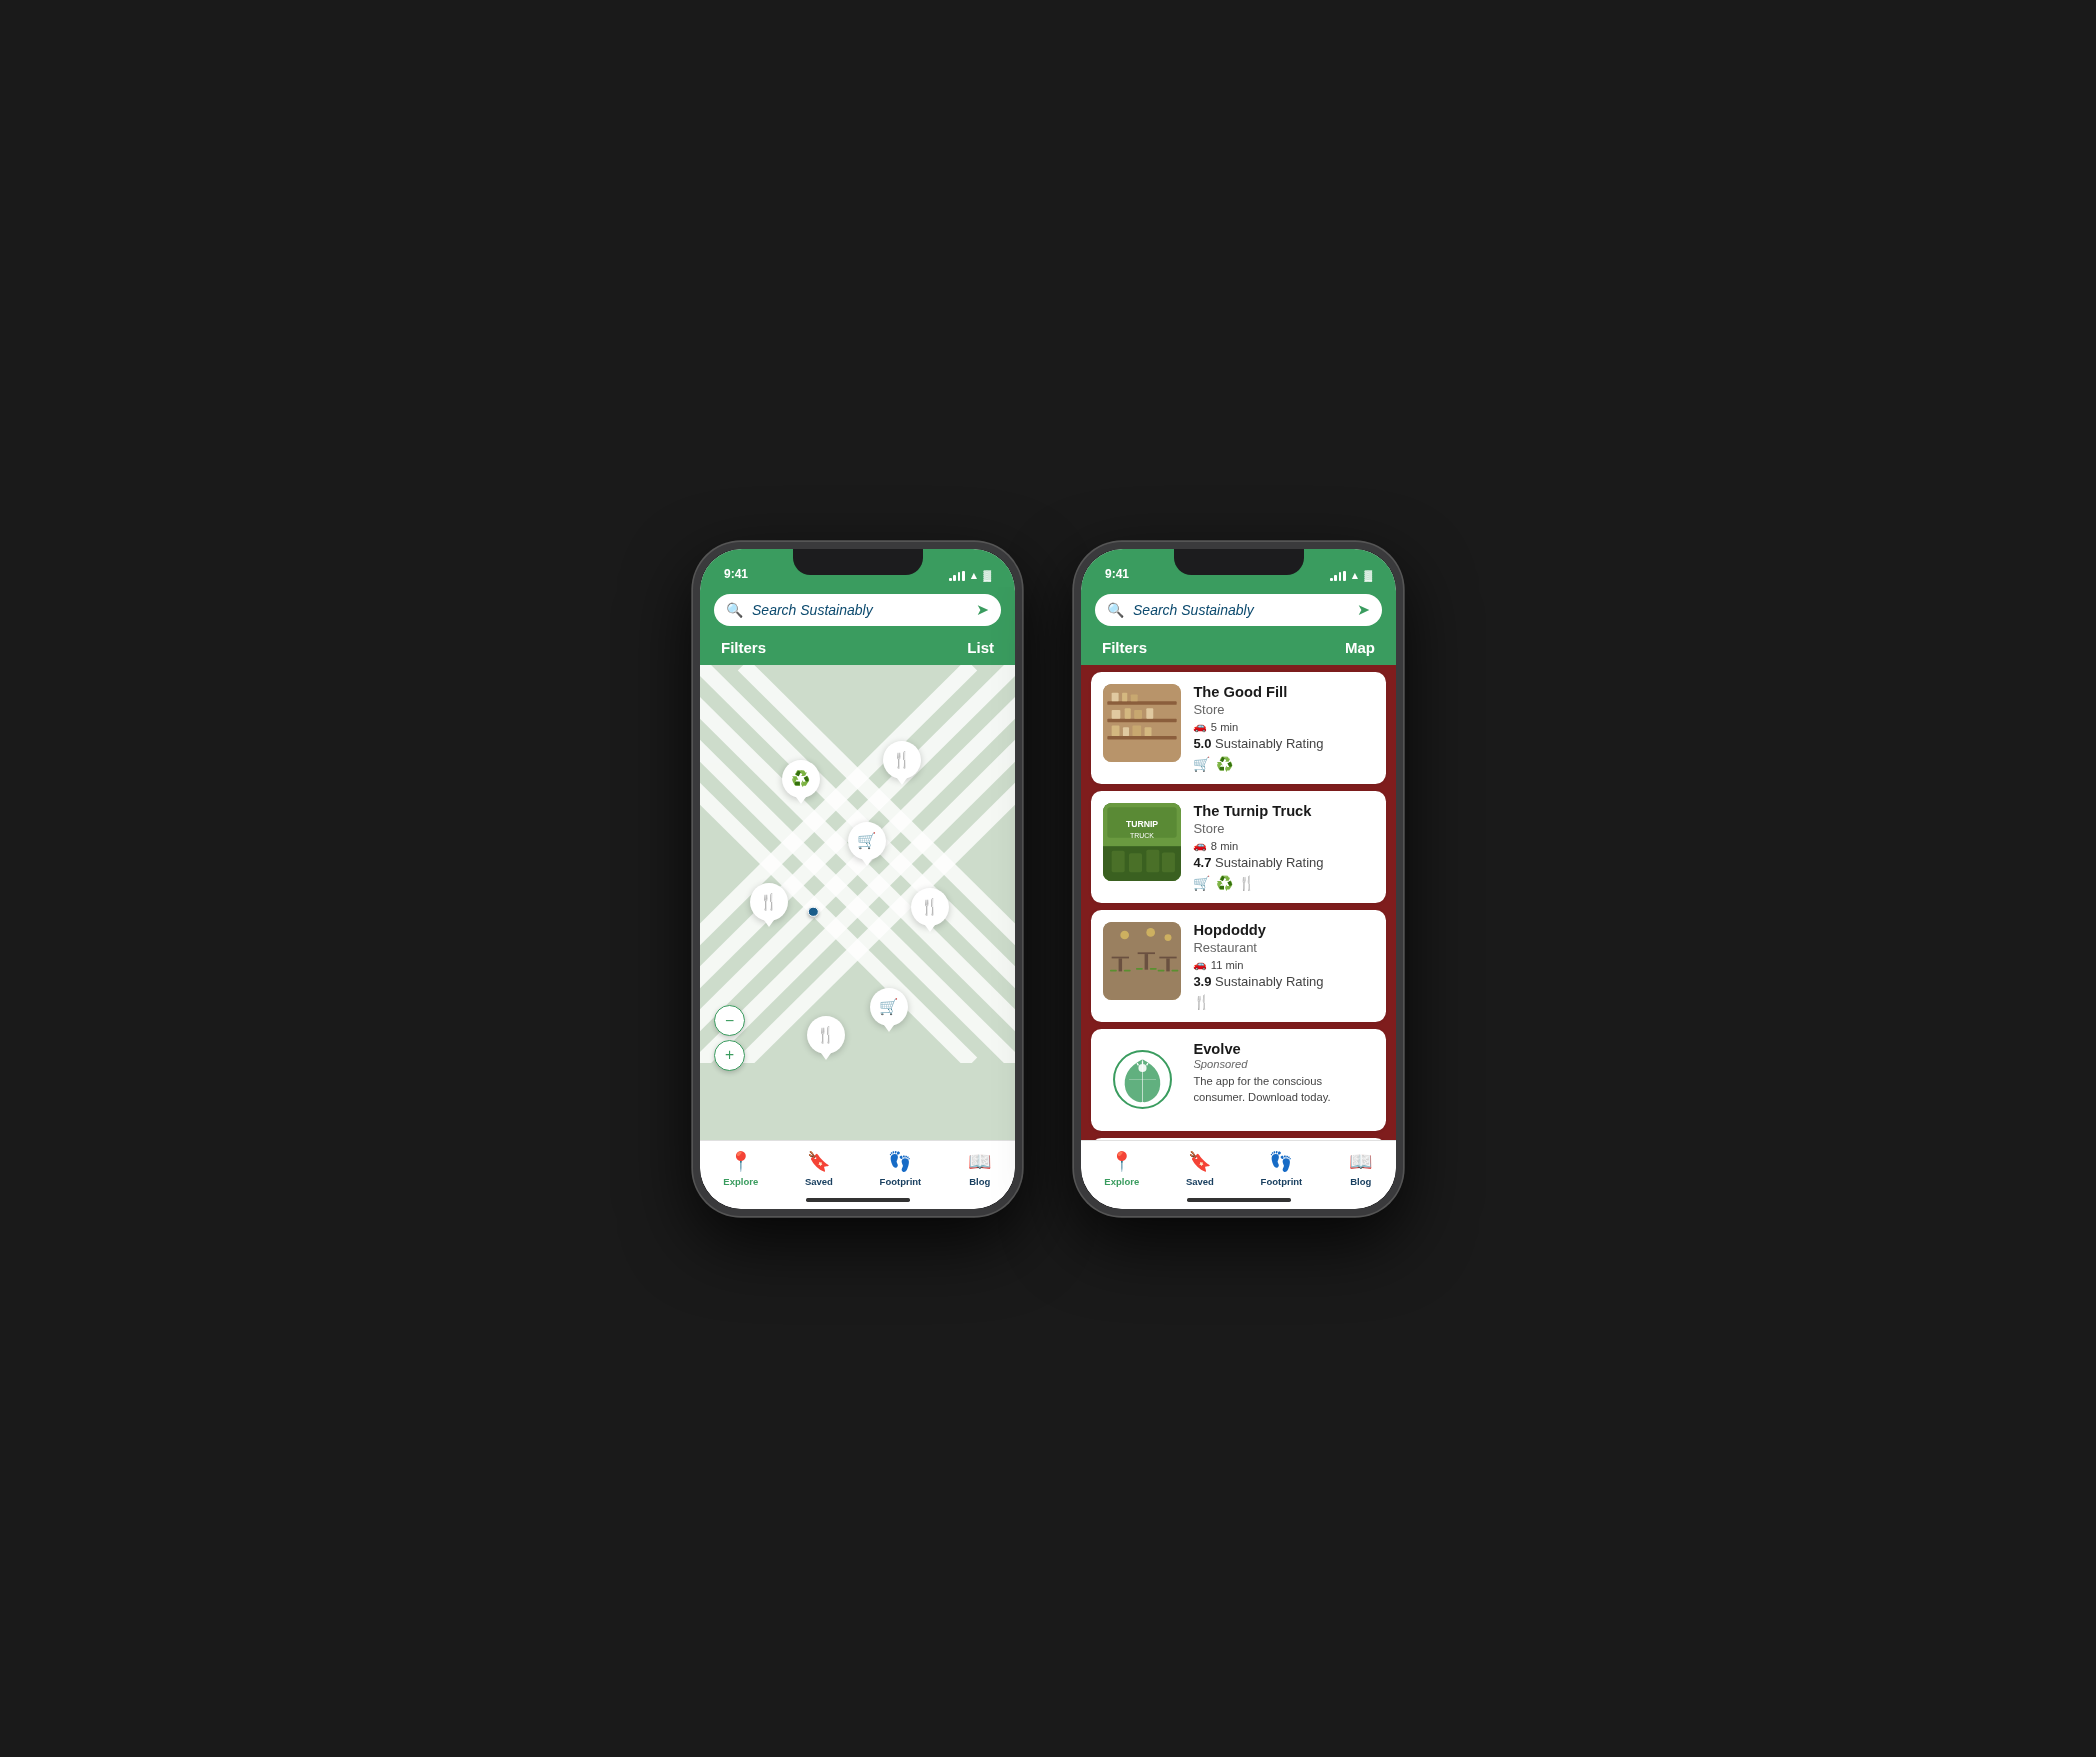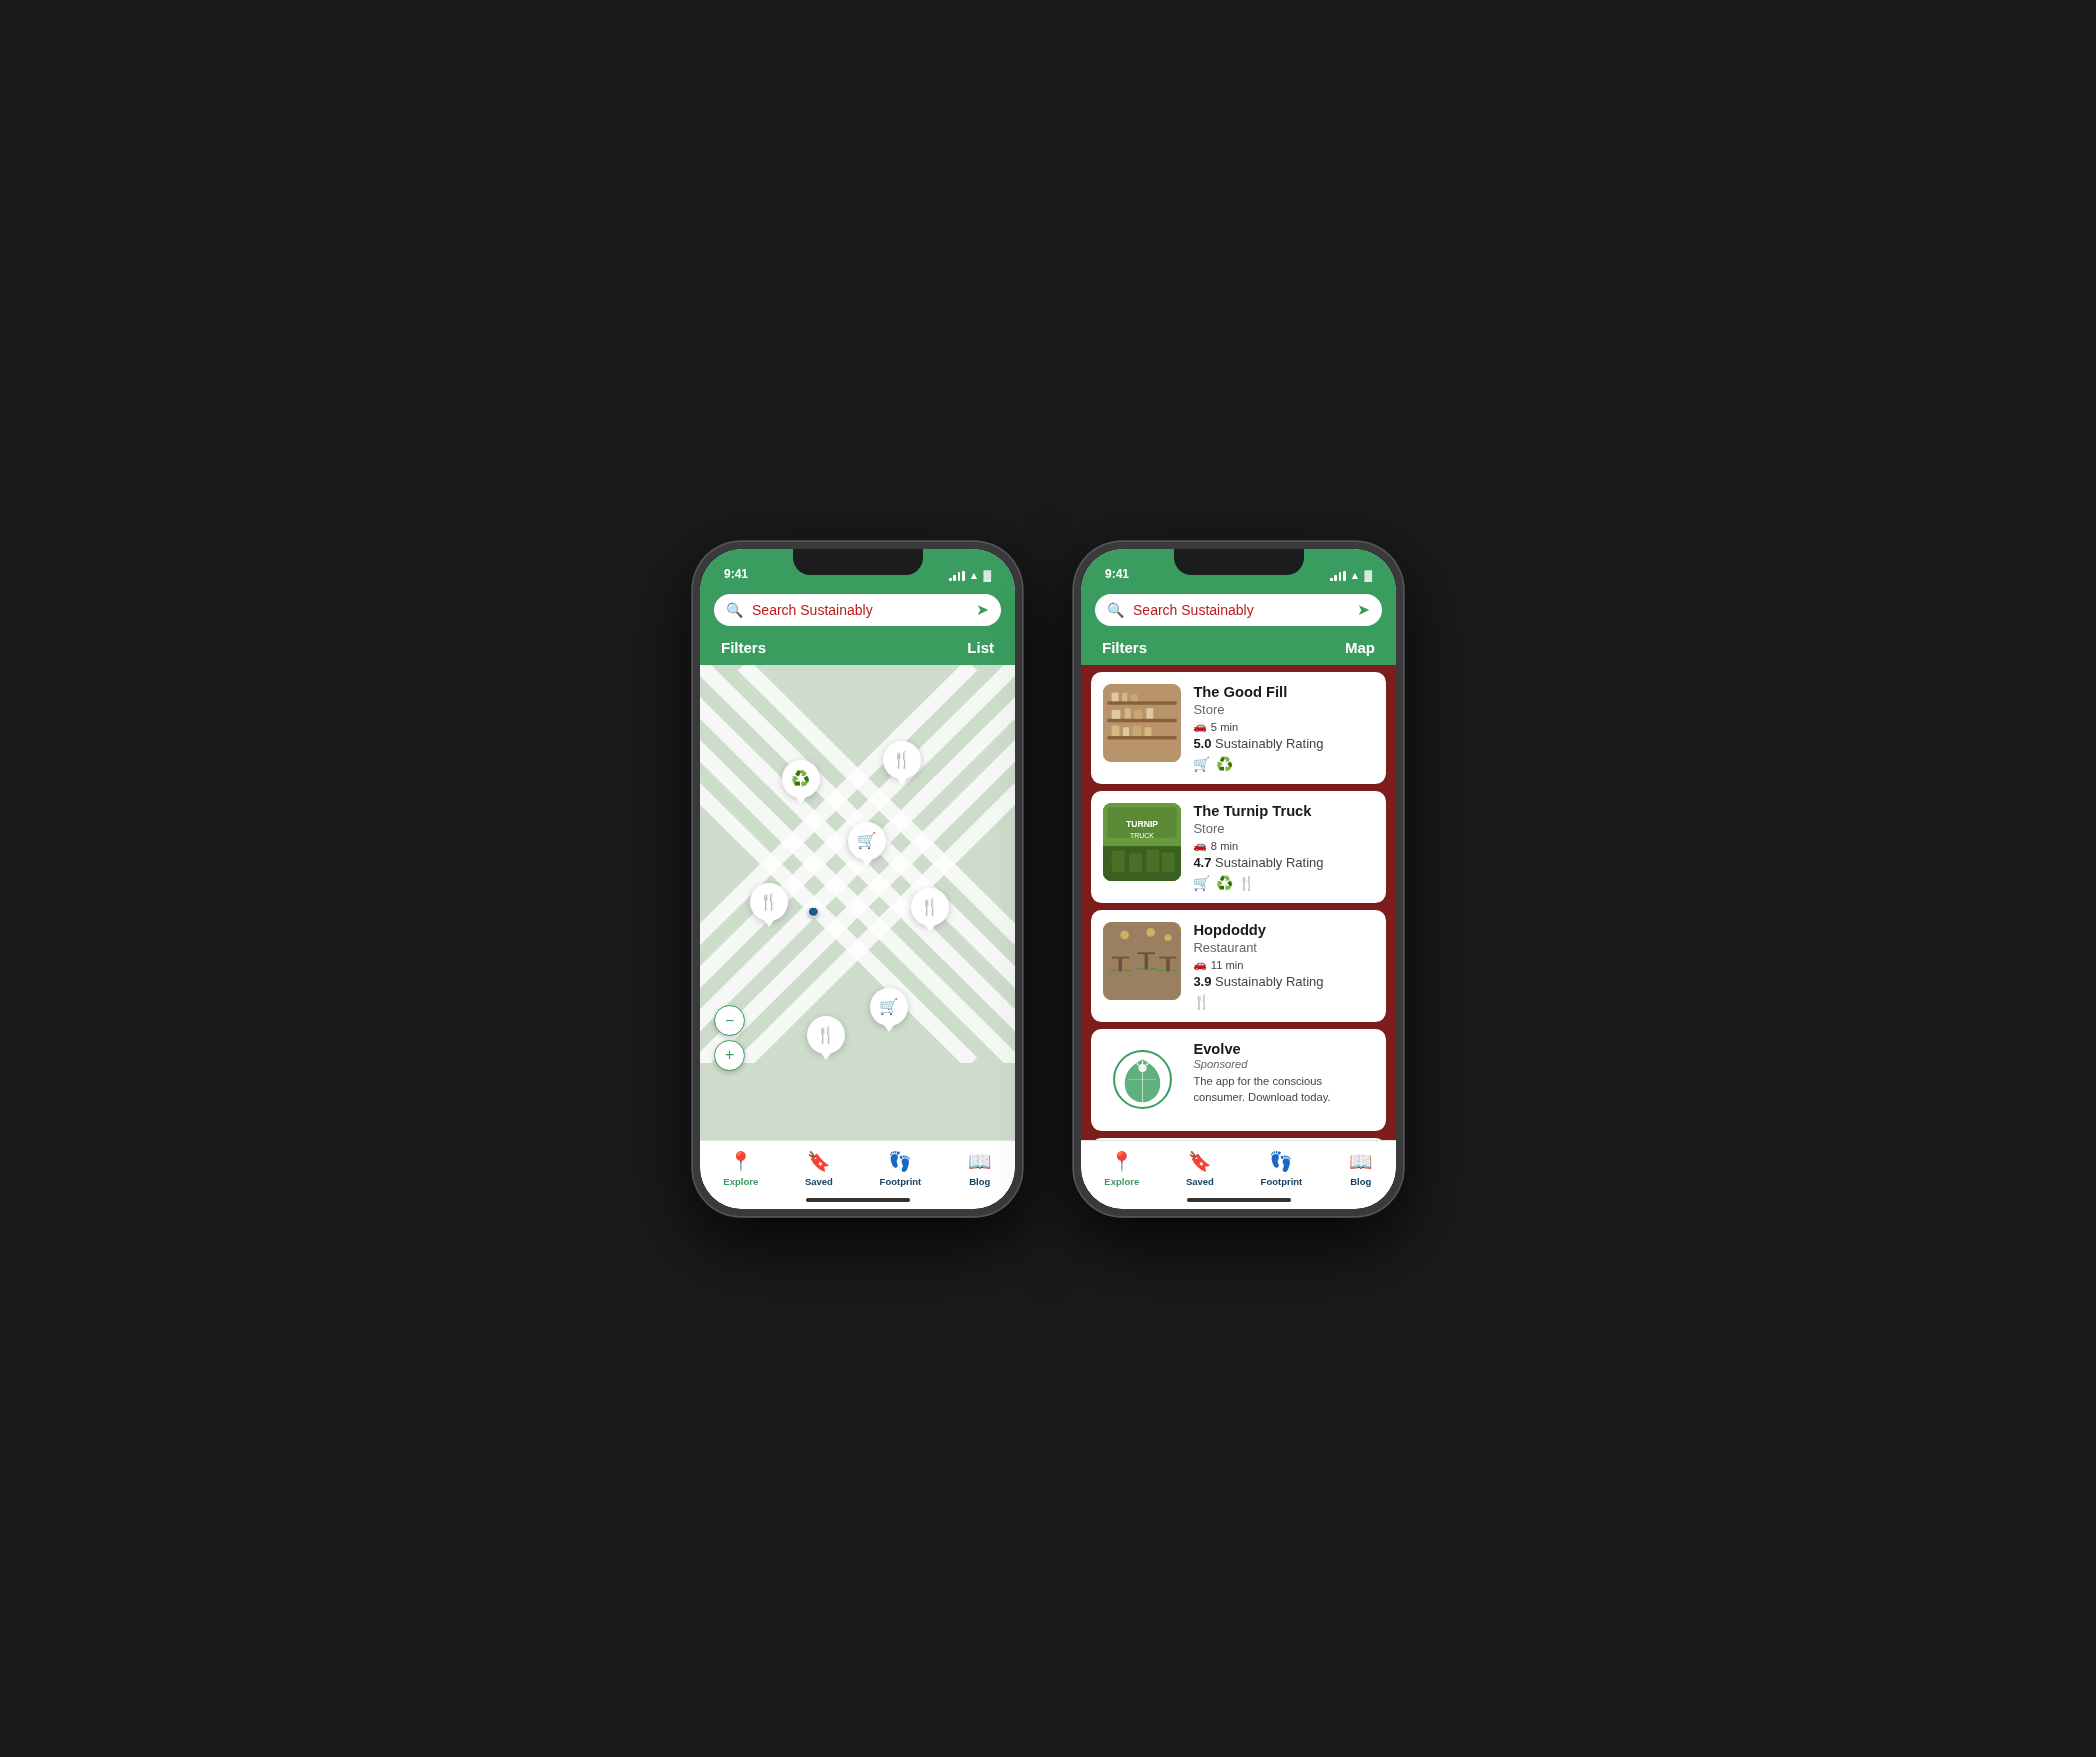--- a/index.html
+++ b/index.html
@@ -126,21 +126,22 @@
       padding: 7px 12px;
       gap: 8.6px;
     }
     .search-icon-svg {
       color: #888;
       font-size: 14px;
     }
     .search-placeholder {
       flex: 1;
       font-size: 14px;
-      color: #b91c1c;
+      color: #0c4a6e;
+      font-style: italic;
     }
     .location-arrow {
       color: #3a9c5f;
       font-size: 15.6px;
     }
     
     .toolbar {
       background: #3a9c5f;
       display: flex;
       justify-content: space-between;

